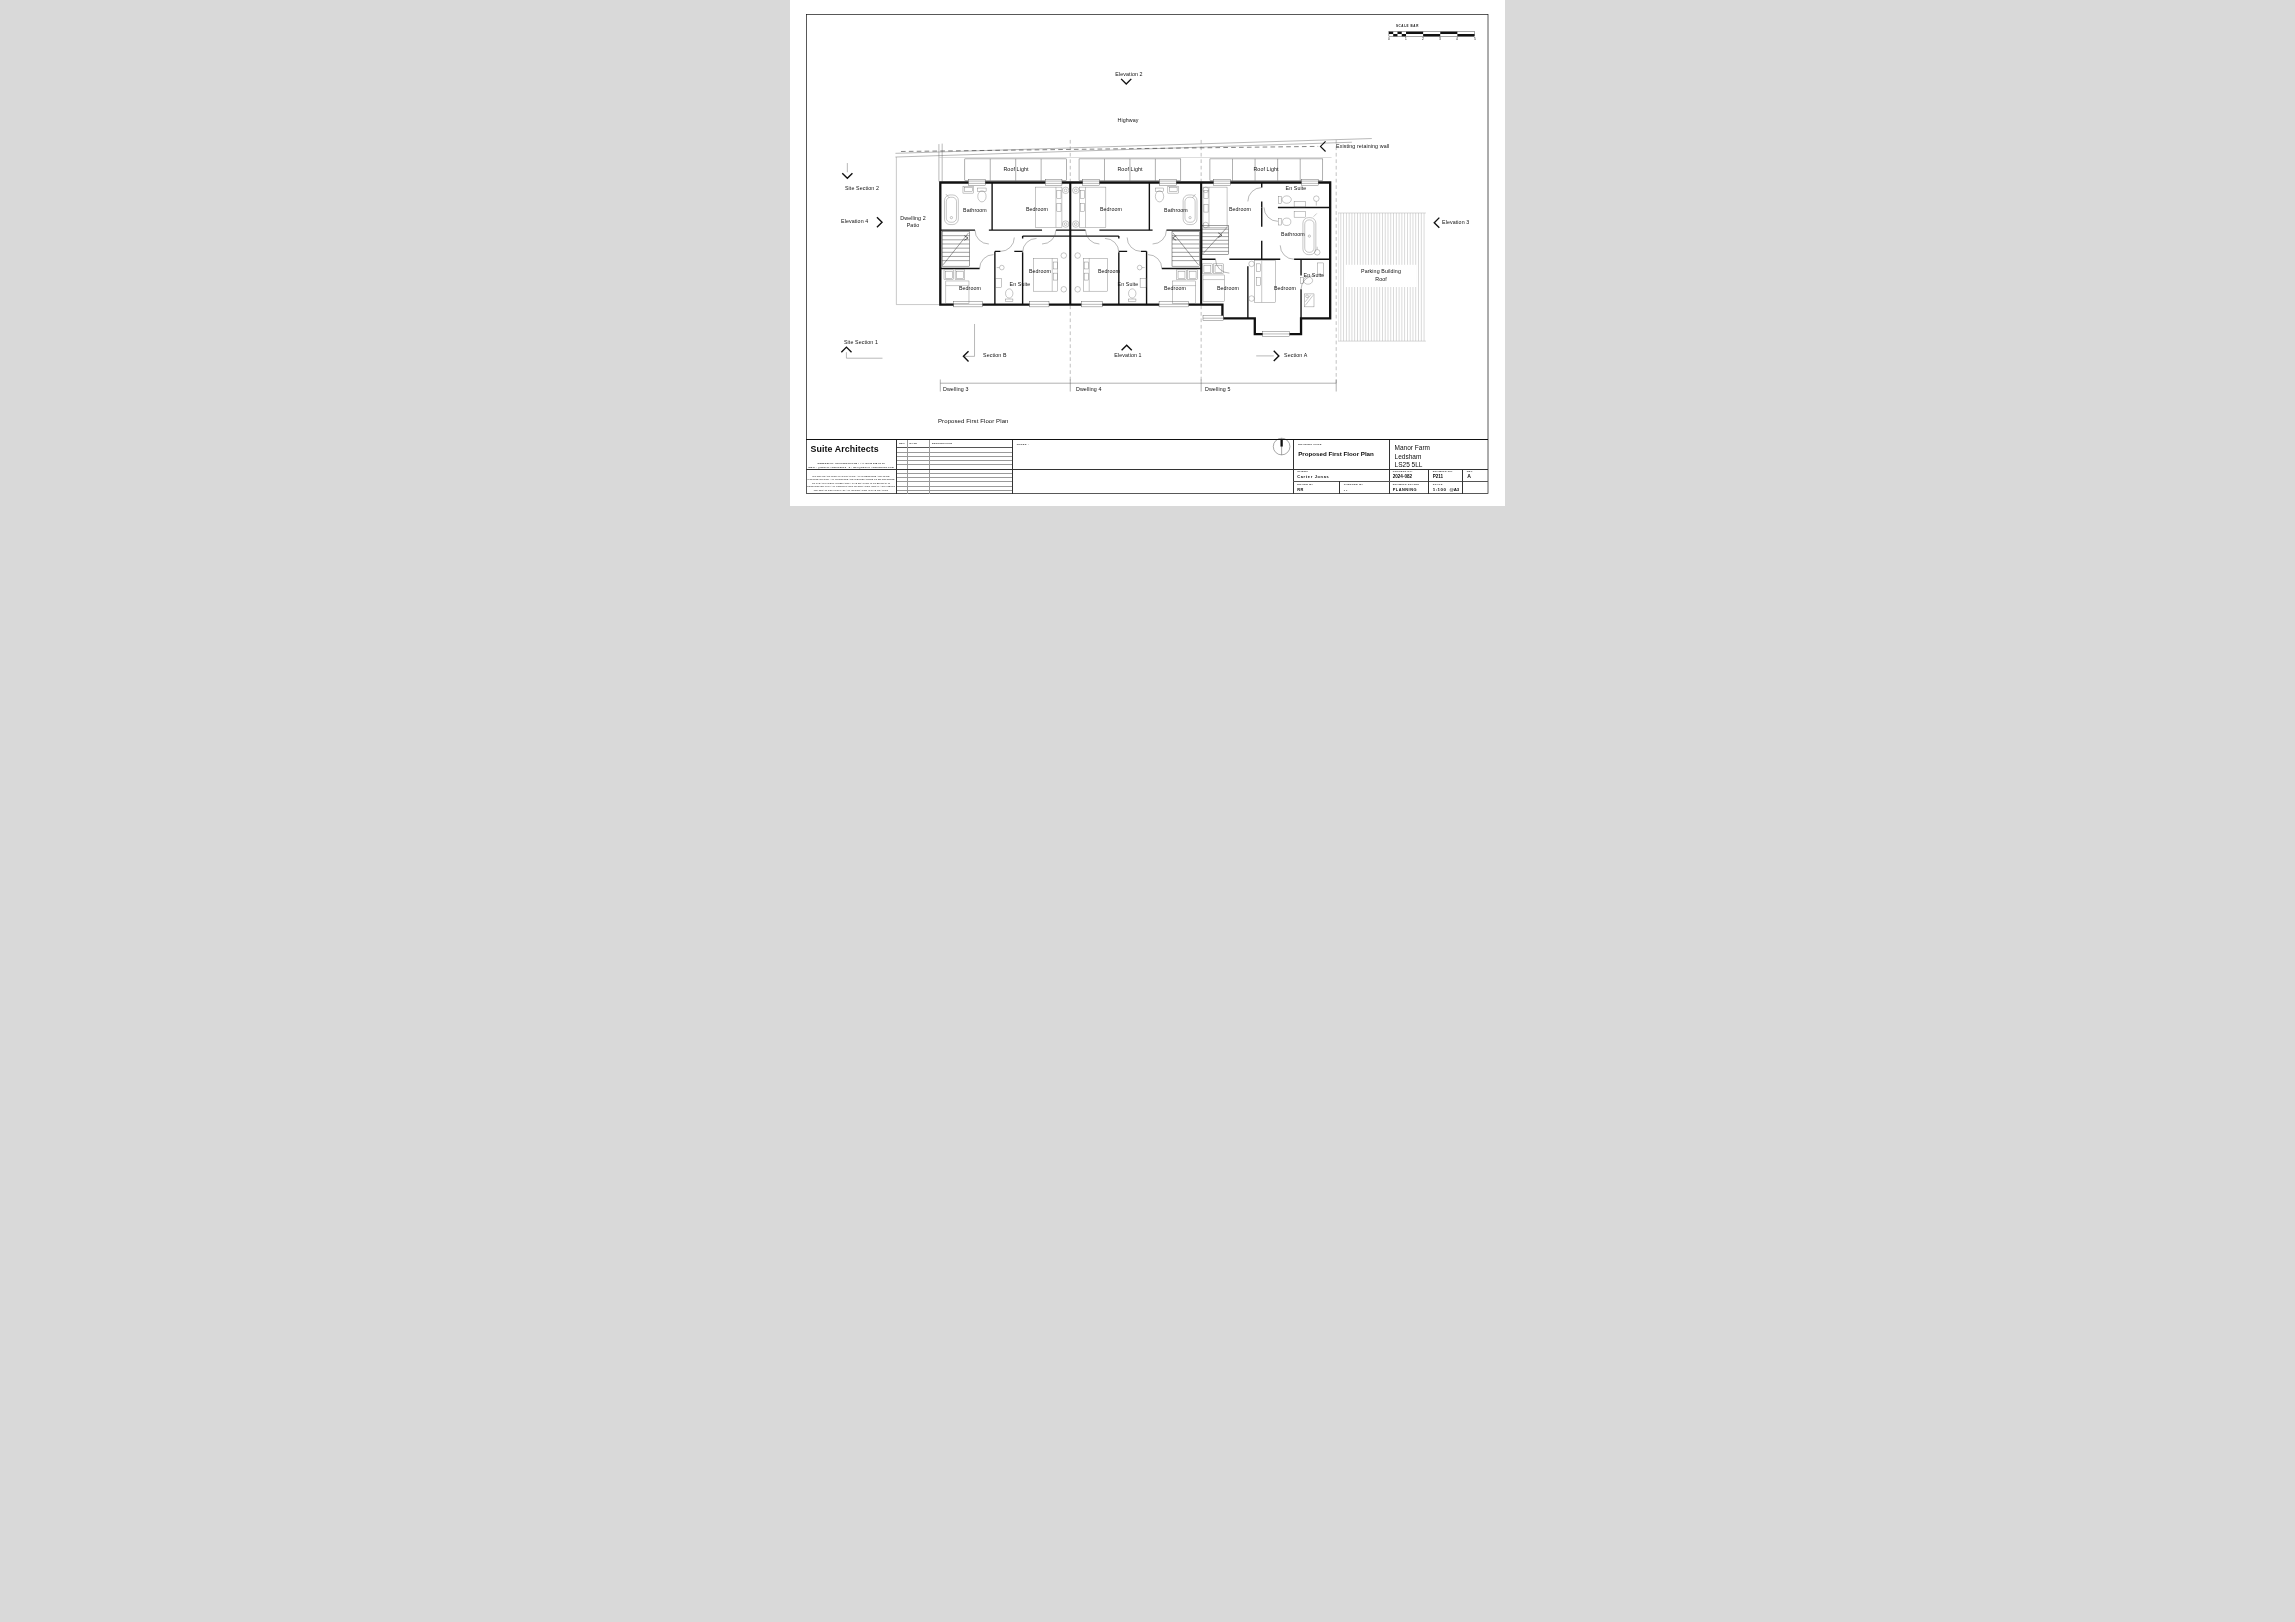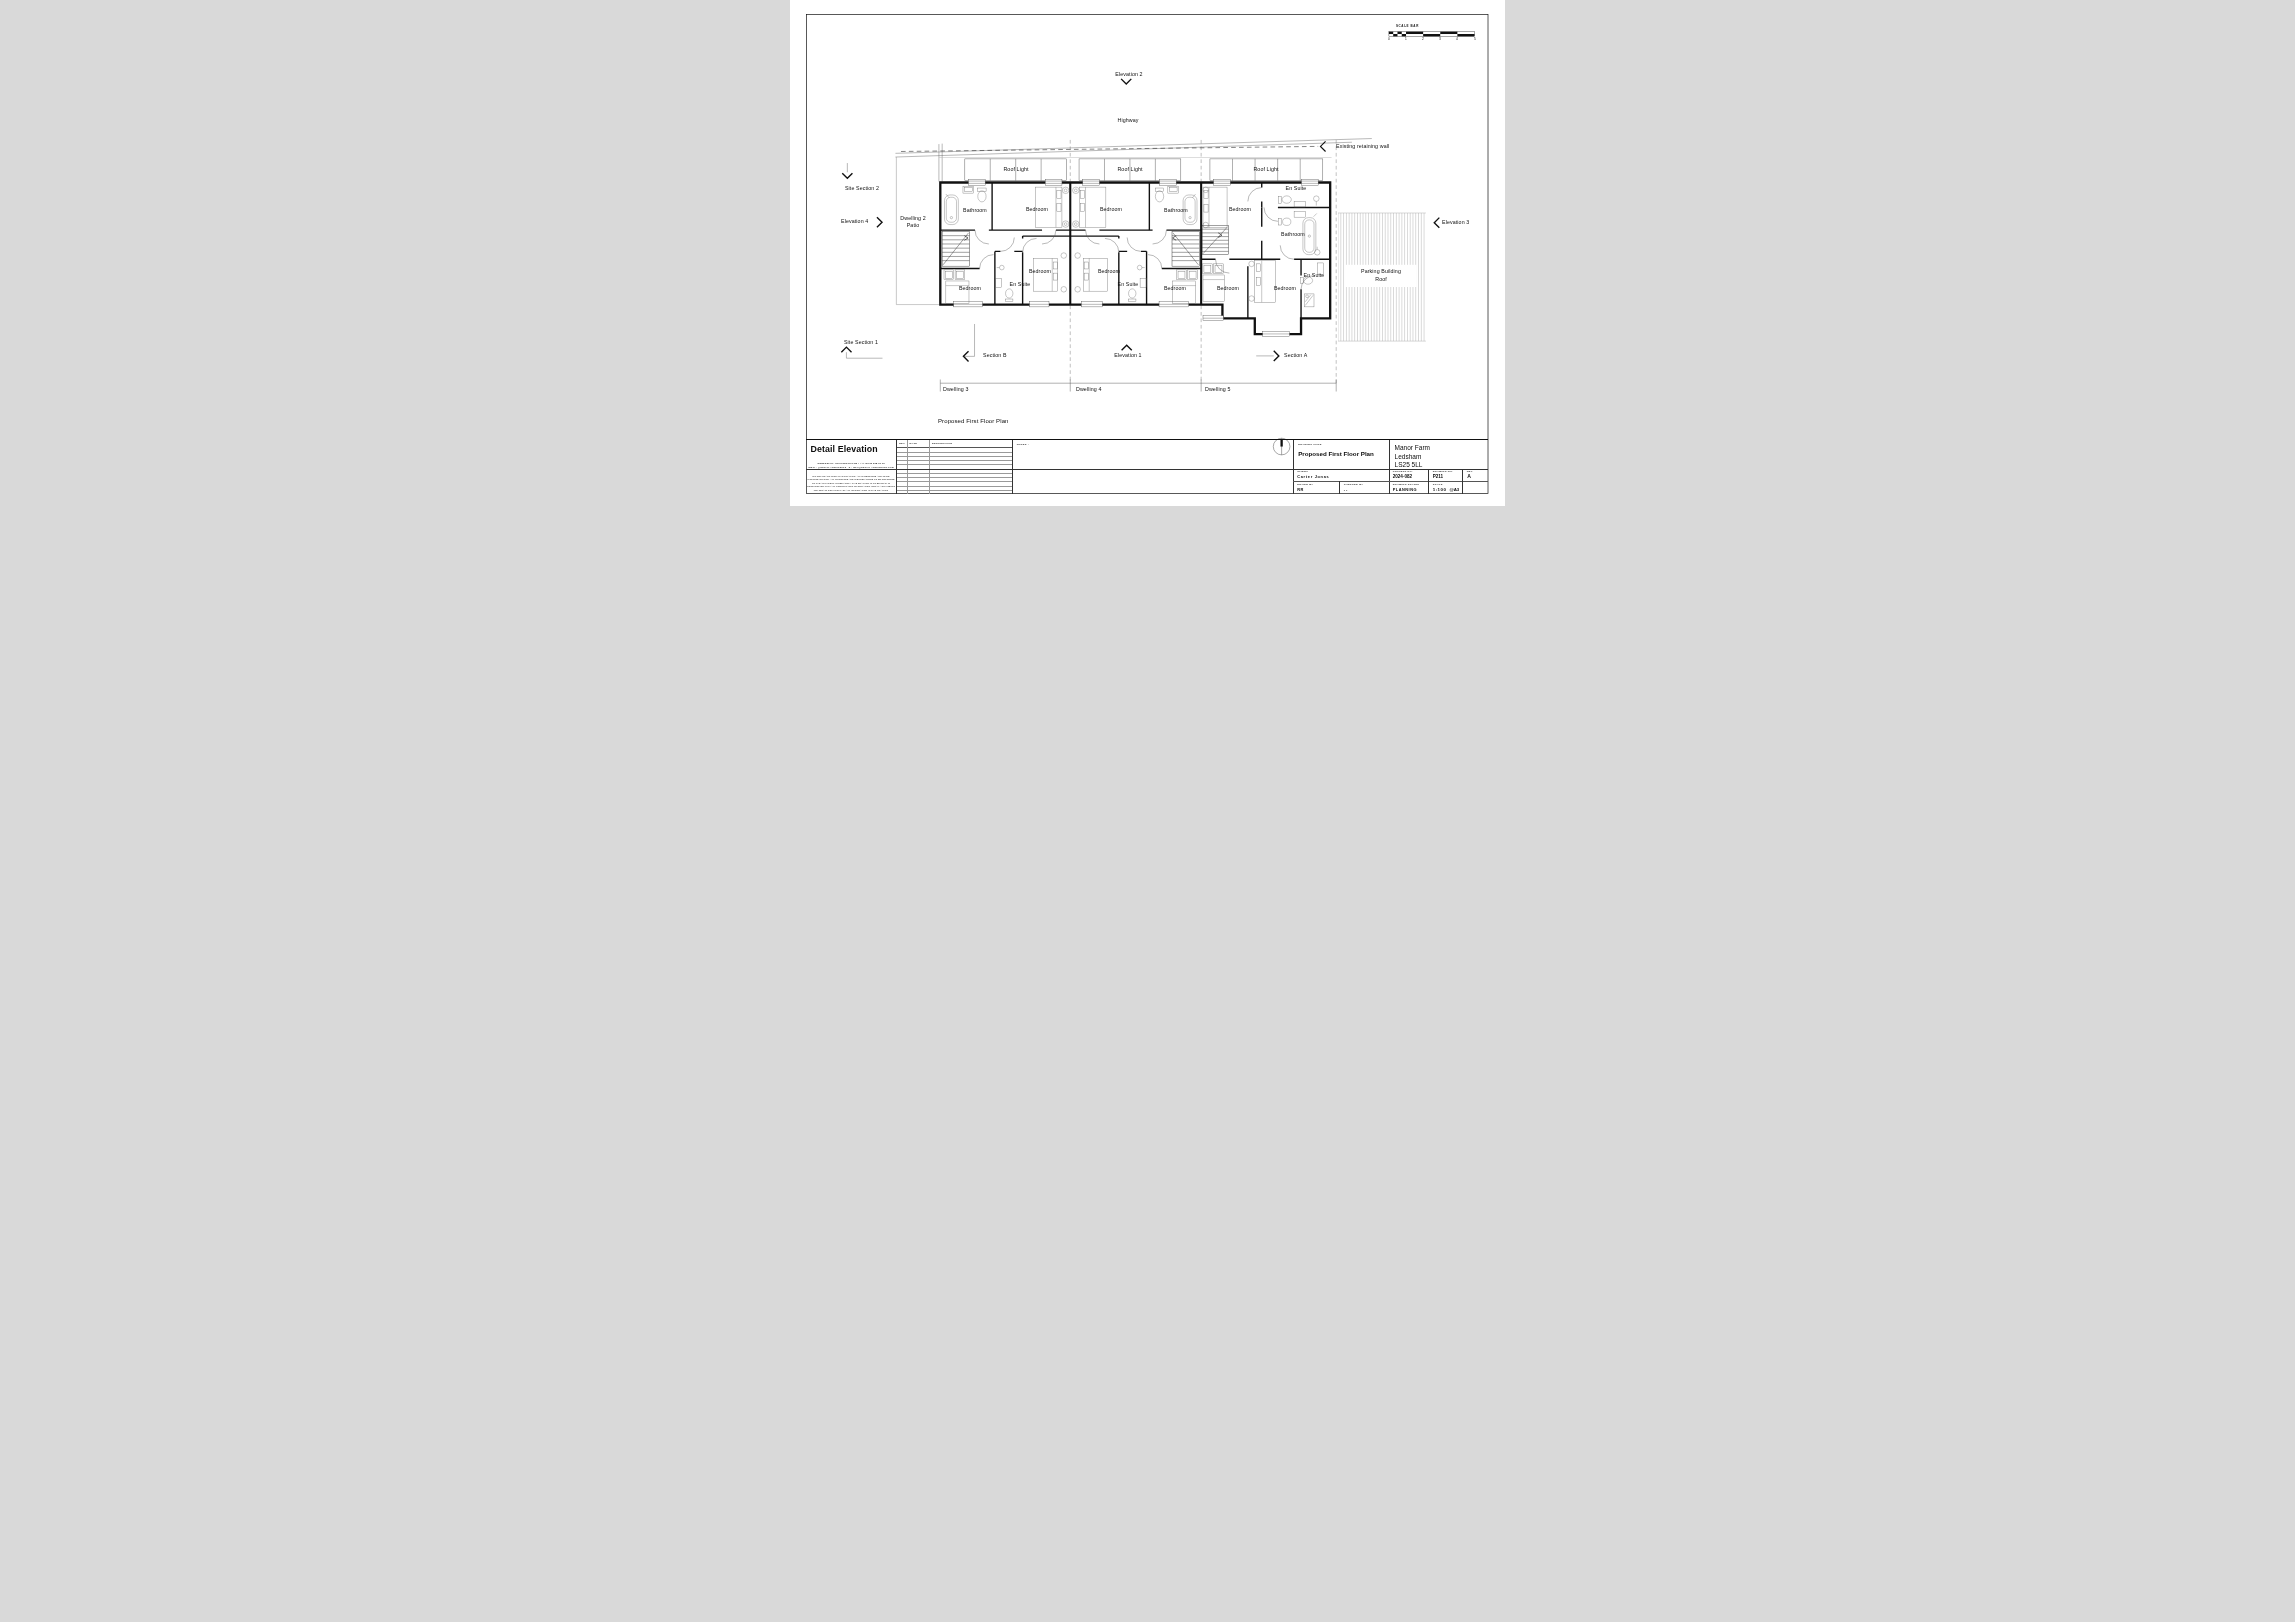--- a/index.html
+++ b/index.html
@@ -383,21 +383,21 @@
 
   <span class="lbl" style="left:153px;top:386px;">Dwelling 3</span>
   <span class="lbl" style="left:286px;top:386px;">Dwelling 4</span>
   <span class="lbl" style="left:415px;top:386px;">Dwelling 5</span>
 
   <span class="lbl big" style="left:148px;top:418px;">Proposed First Floor Plan</span>
 
   <div class="tb">
 
     <div class="cell logo-cell">
-      <div class="logo-text">Detail Elevation</div>
+      <div class="logo-text">Suite Architects</div>
       <div class="contact" style="top:22px;">WWW.DETAIL-ARCHITECTS.COM | +44 (0)113 328 13 13</div>
       <div class="contact" style="top:26px;">INSTA : @DETAIL.ARCHITECTS   E : INFO@DETAIL-ARCHITECTS.COM</div>
       <div class="disc" style="top:35px;">
         <div>DO NOT SCALE FROM THIS DRAWING. ALL DIMENSIONS ARE TO BE</div>
         <div>CHECKED ON SITE. ALL OMISSIONS AND DISCREPANCIES TO BE REPORTED</div>
         <div>TO THE ARCHITECT IMMEDIATELY. THIS DRAWING IS TO BE READ IN</div>
         <div>CONJUNCTION WITH ALL CONSULTANTS INFORMATION. DETAIL ARCHITECTS</div>
         <div>LTD RETAIN COPYRIGHT OF ALL INFORMATION IN THIS DRAWING</div>
       </div>
     </div>

